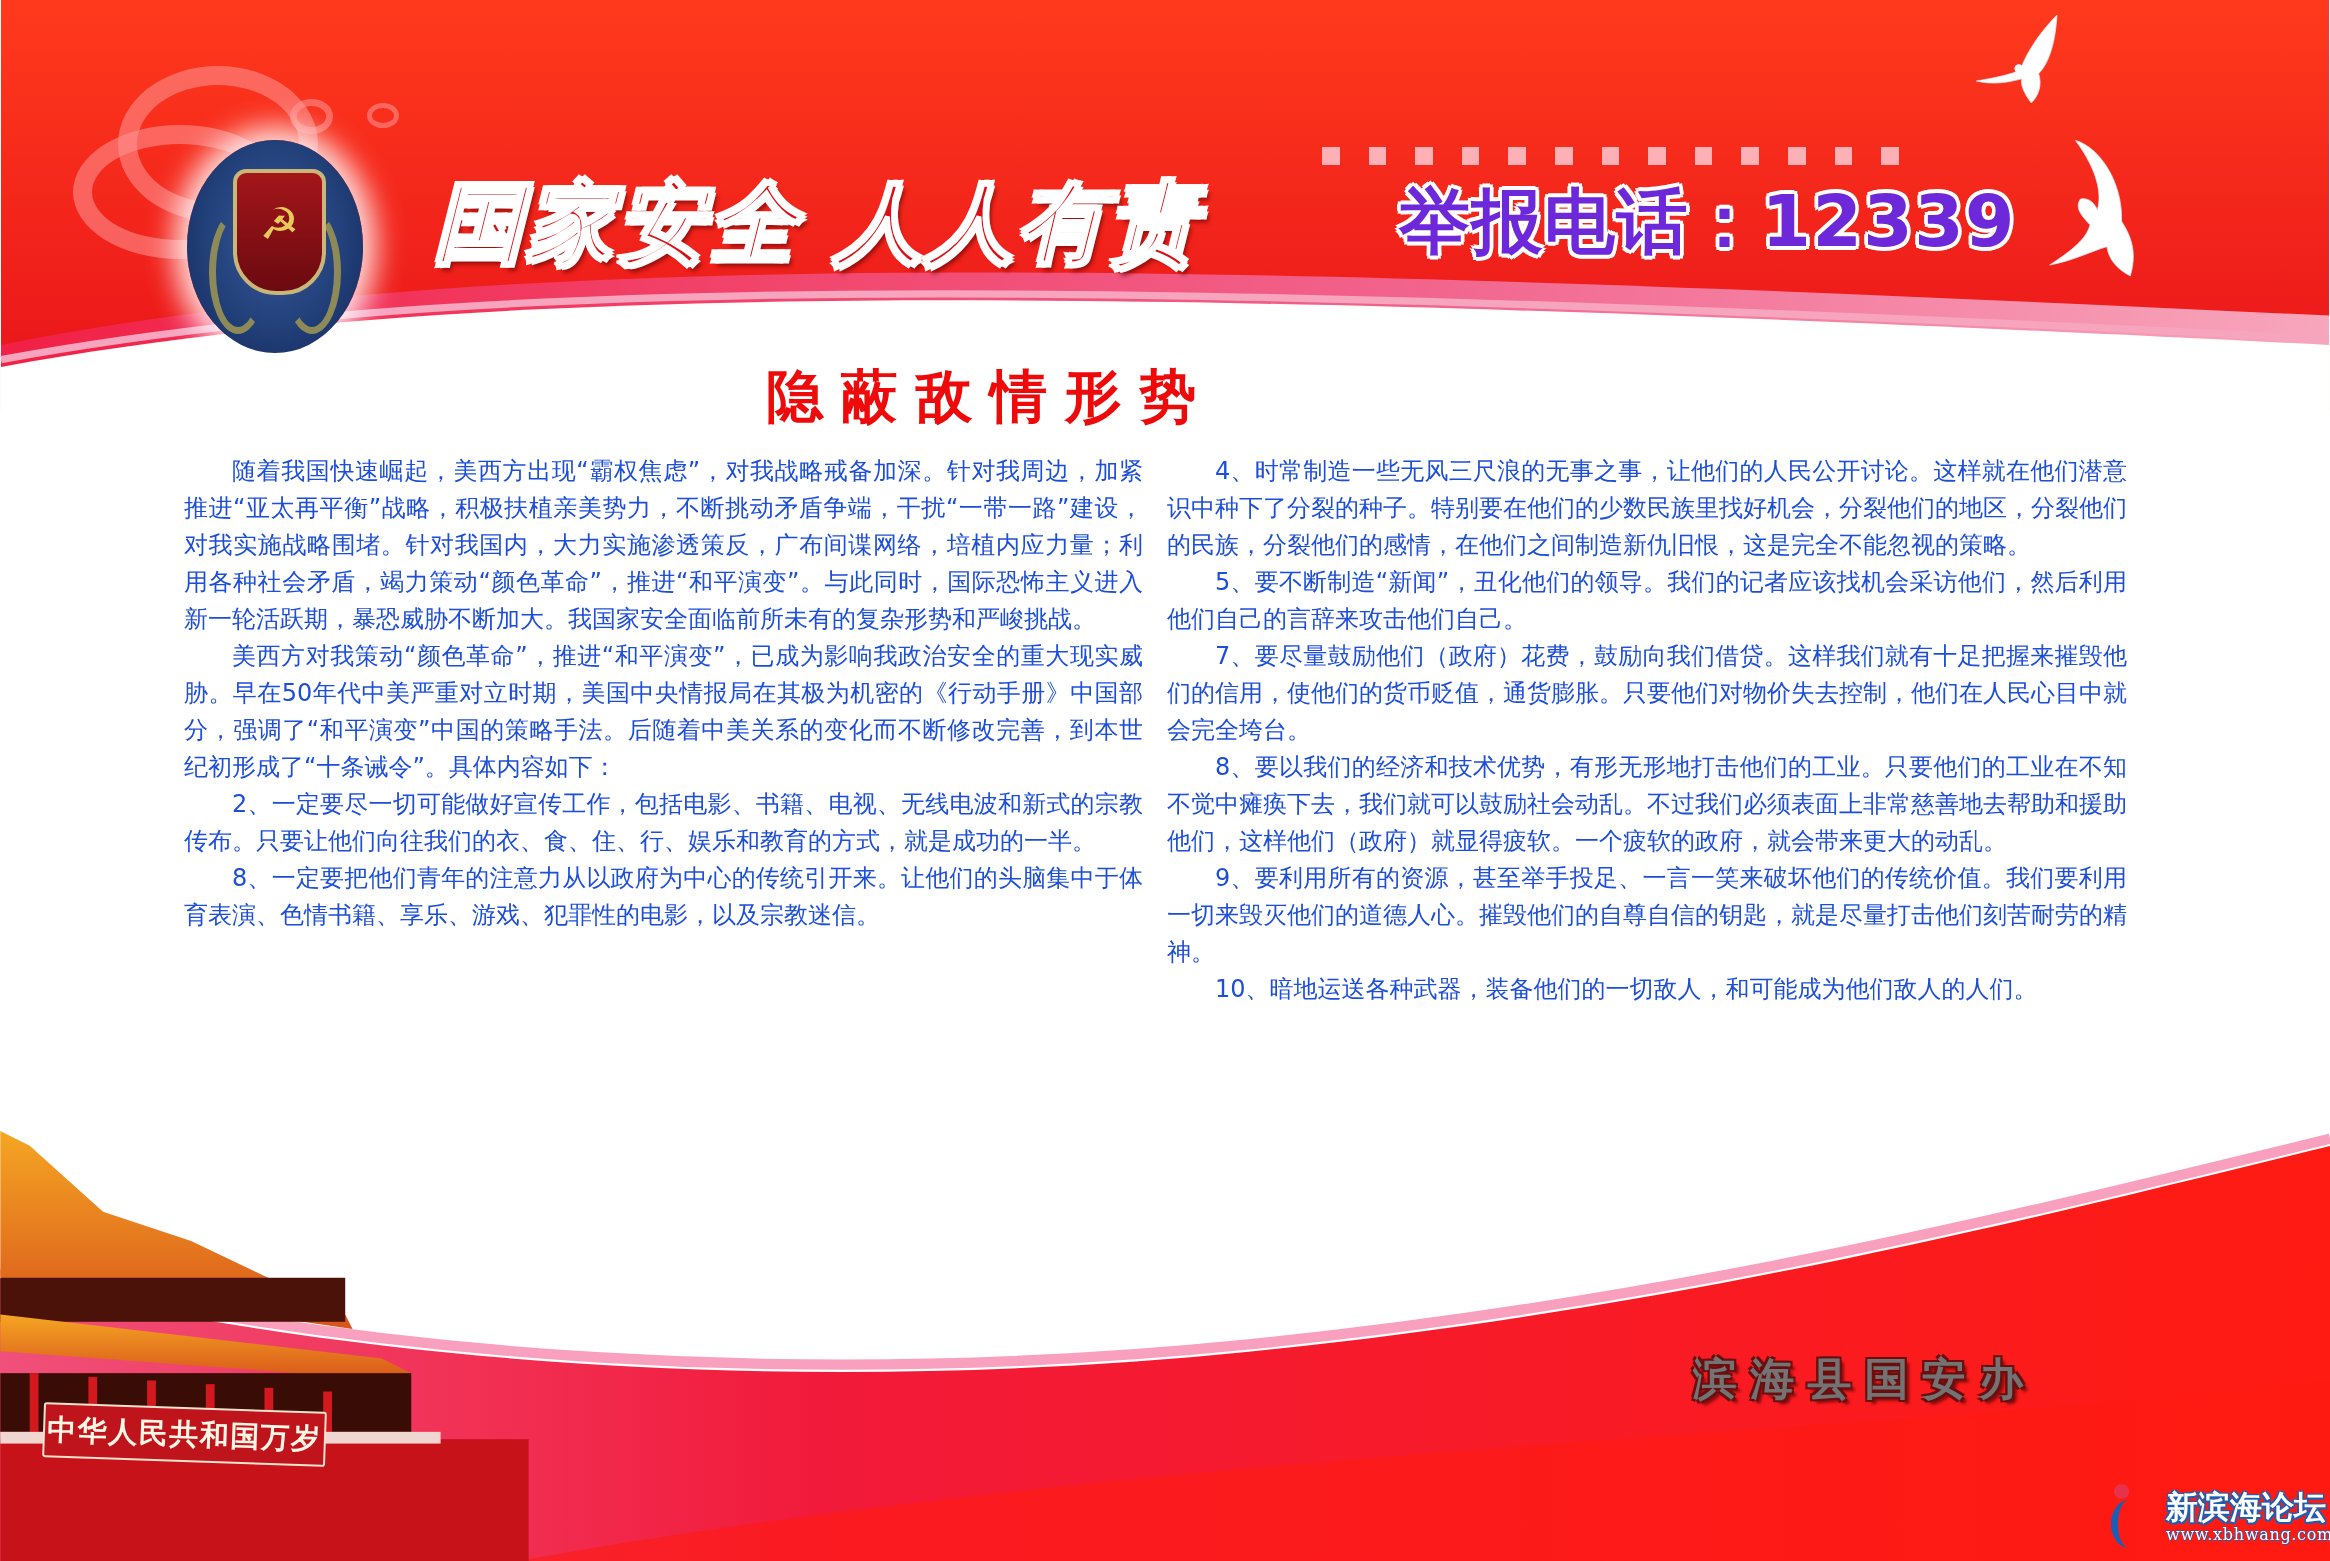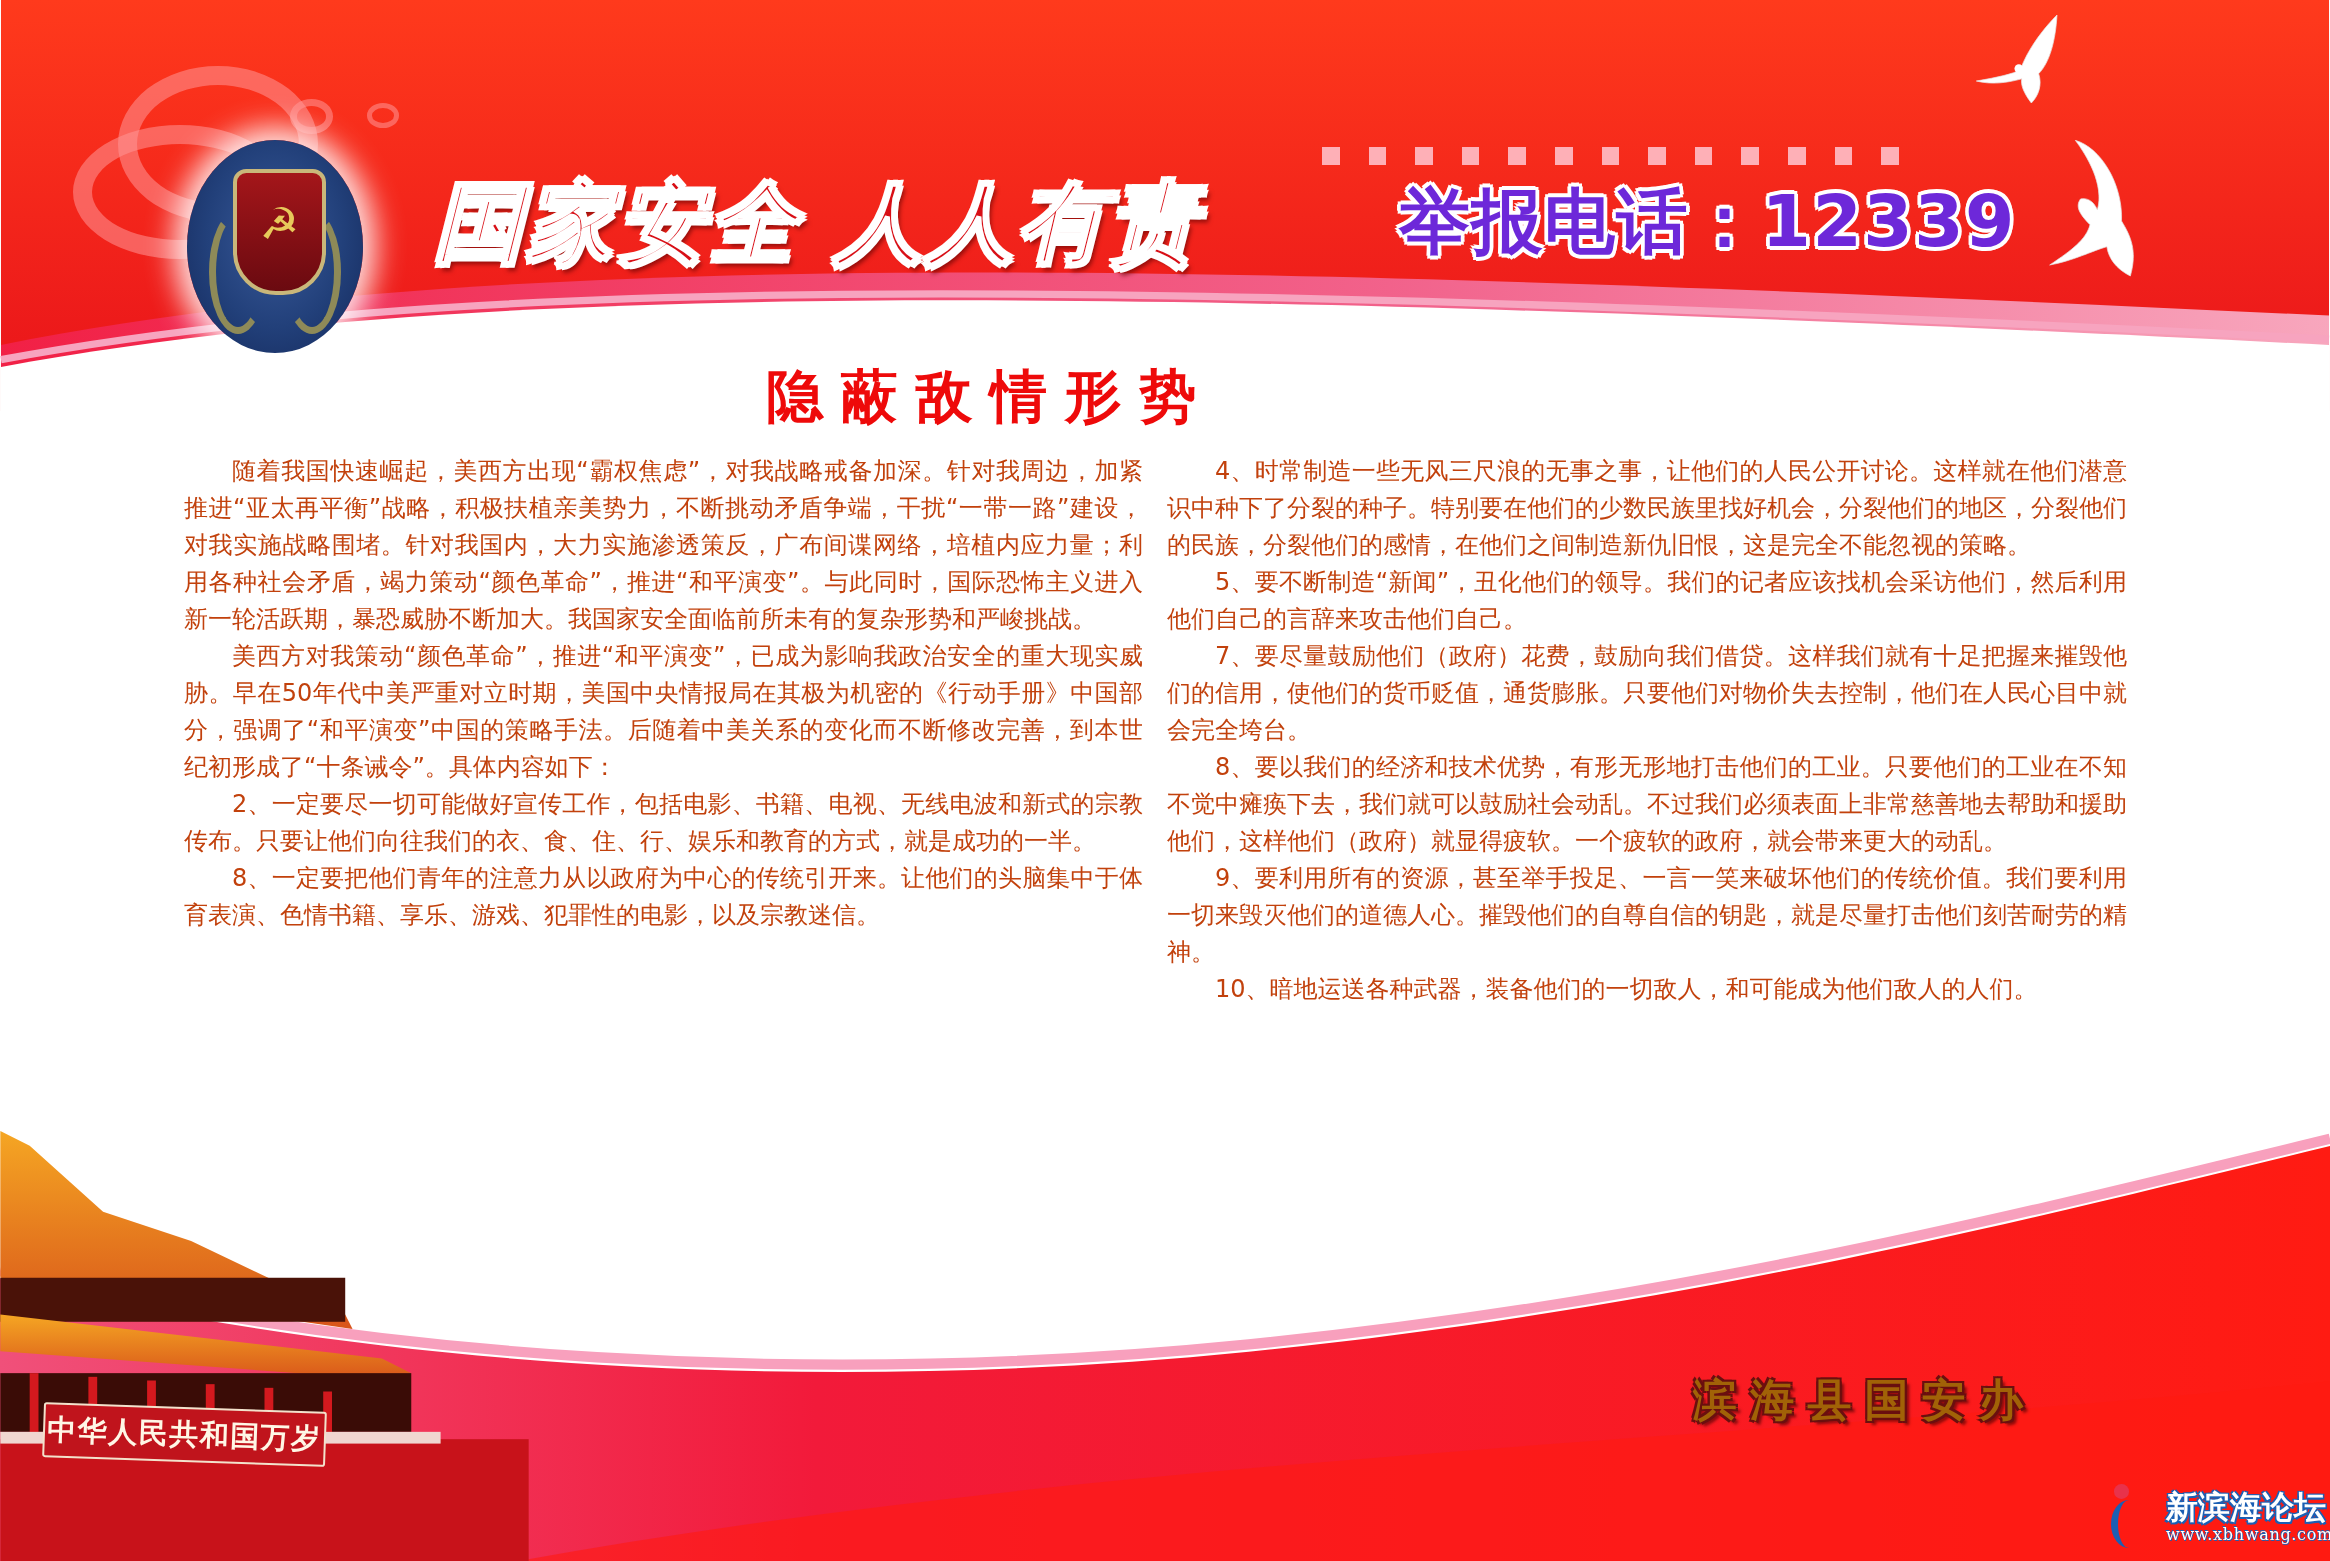--- a/index.html
+++ b/index.html
@@ -67,35 +67,34 @@
   .section-title {
     position: absolute; left: 0; width: 1980px; top: 359px; text-align: center;
     font-family: "DejaVu Sans", "Liberation Sans", sans-serif;
     font-size: 57px; font-weight: bold; color: #ee0a0a; letter-spacing: 17.6px;
   }
 
   
   .col {
     position: absolute; top: 453px;
     font-family: "DejaVu Sans", "Liberation Sans", sans-serif;
-    font-size: 24px; line-height: 37px; color: #c2410c;
+    font-size: 24px; line-height: 37px; color: #1d4ed8;
     text-align: justify;
   }
   .col.left { left: 184px; width: 959px; }
   .col.right { left: 1167px; width: 960px; }
   .col p { margin: 0; text-indent: 2em; }
 
   
   .bottom-band { position: absolute; left: 0; top: 0; width: 2330px; height: 1562px; pointer-events: none; }
   .office {
     position: absolute; left: 1693px; top: 1350px;
     font-family: "DejaVu Sans", "Liberation Sans", sans-serif;
-    font-size: 44px; font-weight: bold; color: #a16207; letter-spacing: 13.2px;
+    font-size: 44px; font-weight: bold; color: #737373; letter-spacing: 13.2px;
     text-shadow: 2.2px 2.2px 0 #6a0f0f, -2.2px -2.2px 0 #6a0f0f, 2.2px -2.2px 0 #6a0f0f, -2.2px 2.2px 0 #6a0f0f, 4.4px 4.4px 2.9px rgba(60,0,0,0.6);
-    margin-top: 21px;
   }
   .gate {
     position: absolute; left: 0; top: 1131px; width: 529px; height: 430px;
   }
   .gate-banner {
     position: absolute; left: 43px; top: 1407px; width: 279px; height: 51px;
     background: #c0141c; border: 2.9px solid #f3e2cc; border-radius: 2.9px;
     color: #fff7e6; font-size: 29px; font-weight: bold; line-height: 51px;
     text-align: center; letter-spacing: 1.5px;
     transform: rotate(2deg);

